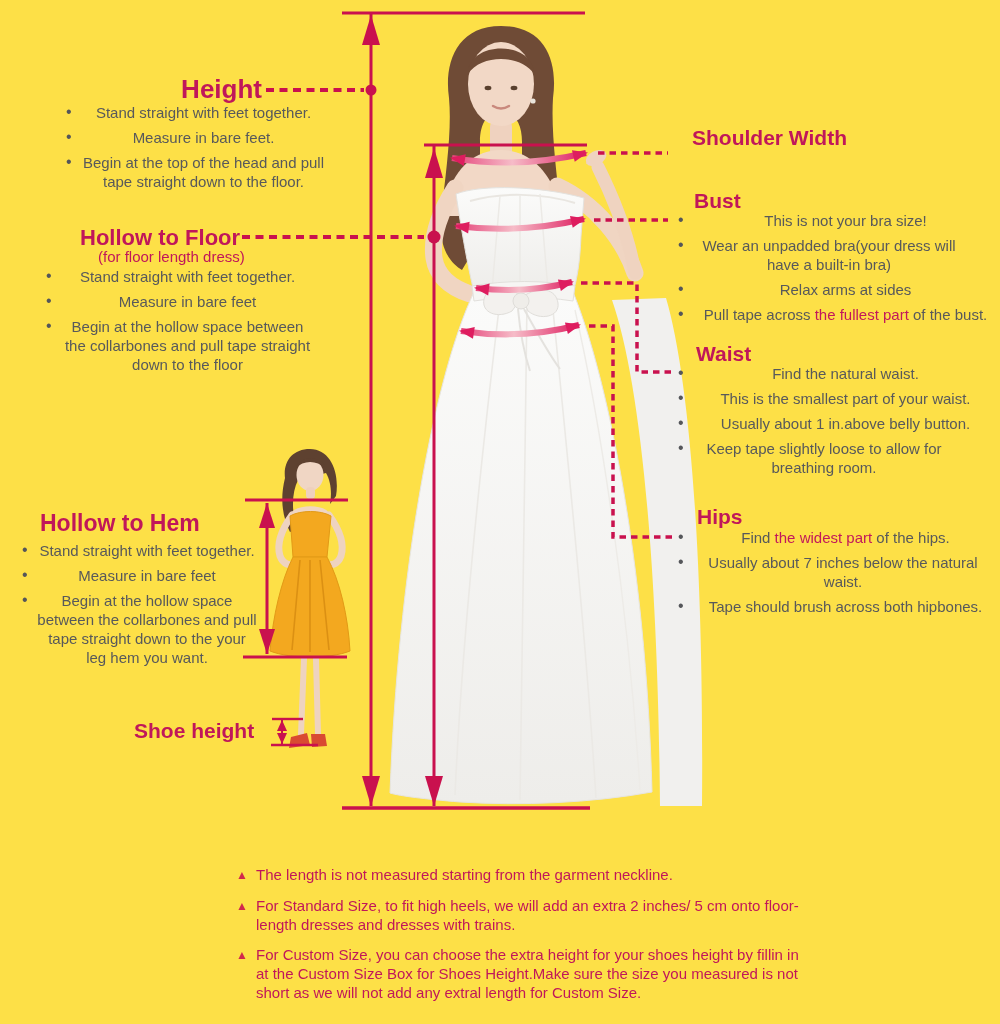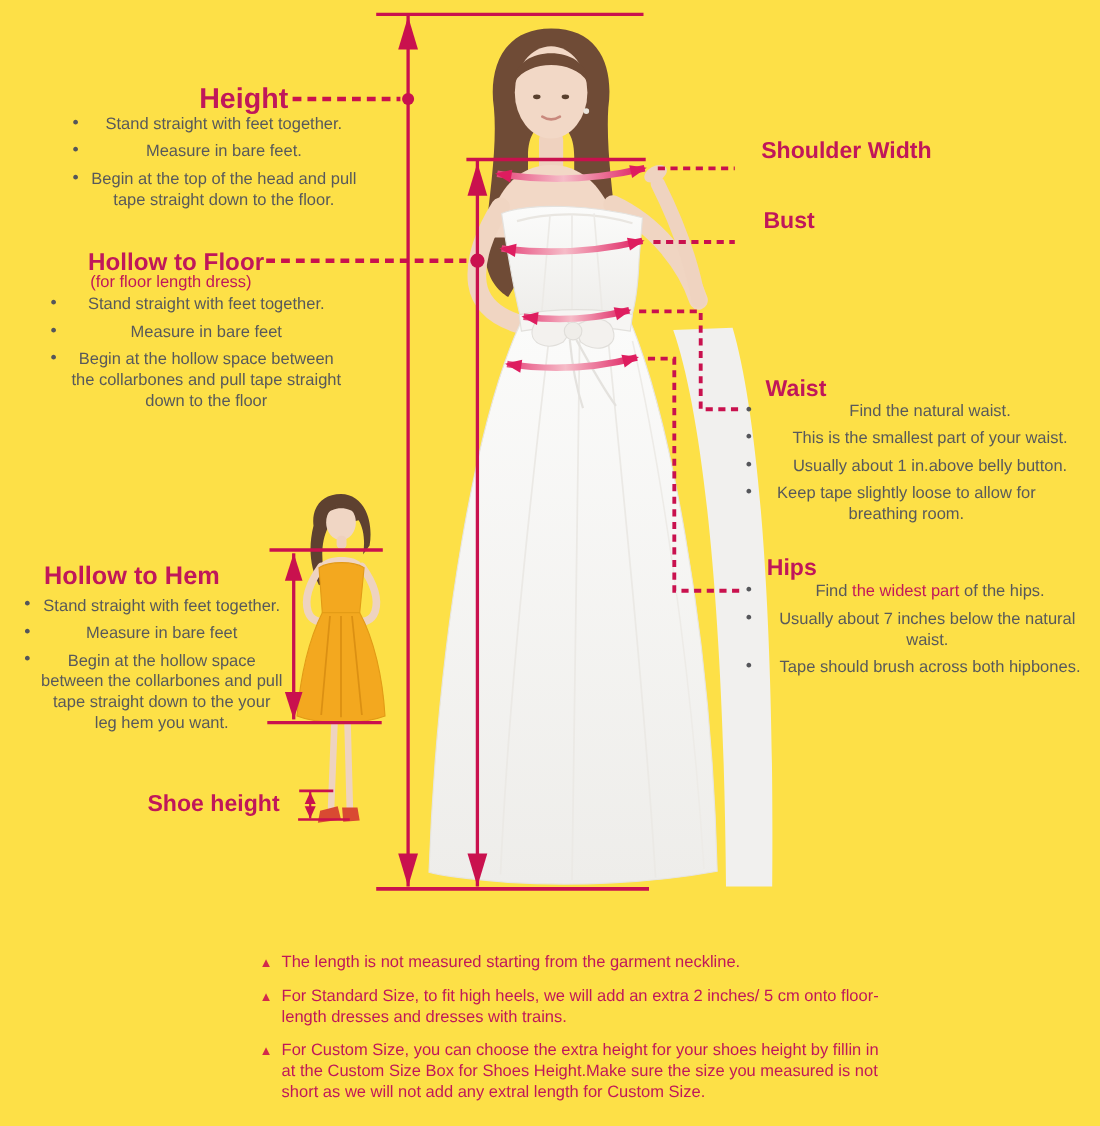--- a/index.html
+++ b/index.html
@@ -1,21 +1,21 @@
 <!DOCTYPE html>
 <html><head>
 <meta charset="utf-8">
 <style>
   html,body{margin:0;padding:0;background:#ffffff;}
   #page{position:relative;width:1000px;height:1024px;background:#fde047;overflow:hidden;
         font-family:"Liberation Sans",sans-serif;color:#58595B;}
   svg{position:absolute;left:0;top:0;}
   .abs{position:absolute;text-align:center;}
   .head{color:#C0175A;font-weight:bold;line-height:1.05;}
-  .sub{color:#C0175A;font-size:15px;}
+  .sub{color:#C0175A;font-size:15px;margin-left:16px;}
   ul.b{list-style:none;margin:0;padding:0;font-size:15px;line-height:1.27;}
   ul.b li{position:relative;padding-left:17px;margin-bottom:6px;}
   ul.b li::before{content:"\2022";position:absolute;left:2px;top:-1px;color:#55565a;font-size:16px;}
   .hl{color:#C2185B;}
   .right-align{text-align:right;}
   #notes{position:absolute;left:236px;top:866px;width:572px;}
   .note{display:flex;margin-bottom:12px;color:#C0175A;font-size:15px;line-height:1.25;}
   .note .tri{flex:0 0 20px;color:#D2294B;font-size:12px;padding-top:2px;}
   
   #bust-list li:nth-child(2){max-width:272px;}
@@ -184,20 +184,26 @@
     <li>Stand straight with feet together.</li>
     <li>Measure in bare feet</li>
     <li>Begin at the hollow space between the collarbones and pull tape straight down to the your leg hem  you want.</li>
   </ul>
 
   <div class="abs head" style="left:134px;top:720px;font-size:21px;">Shoe height</div>
 
   <div class="abs head" style="left:692px;top:127px;font-size:21px;">Shoulder Width</div>
 
   <div class="abs head" style="left:694px;top:190px;font-size:21px;">Bust</div>
+  <ul class="b abs" id="bust-list" style="left:676px;top:211px;width:322px;">
+    <li>This is not your bra size!</li>
+    <li>Wear an unpadded bra(your dress will have a built-in bra)</li>
+    <li>Relax arms at sides</li>
+    <li><span>Pull tape across </span><span class="hl">the fullest part</span><span> of the bust.</span></li>
+  </ul>
 
   <div class="abs head" style="left:696px;top:343px;font-size:21px;">Waist</div>
   <ul class="b abs" id="waist-list" style="left:676px;top:364px;width:322px;">
     <li>Find the natural waist.</li>
     <li>This is the smallest part of your waist.</li>
     <li>Usually about 1 in.above belly button.</li>
     <li>Keep tape slightly loose to allow for breathing room.</li>
   </ul>
 
   <div class="abs head" style="left:697px;top:506px;font-size:21px;">Hips</div>

